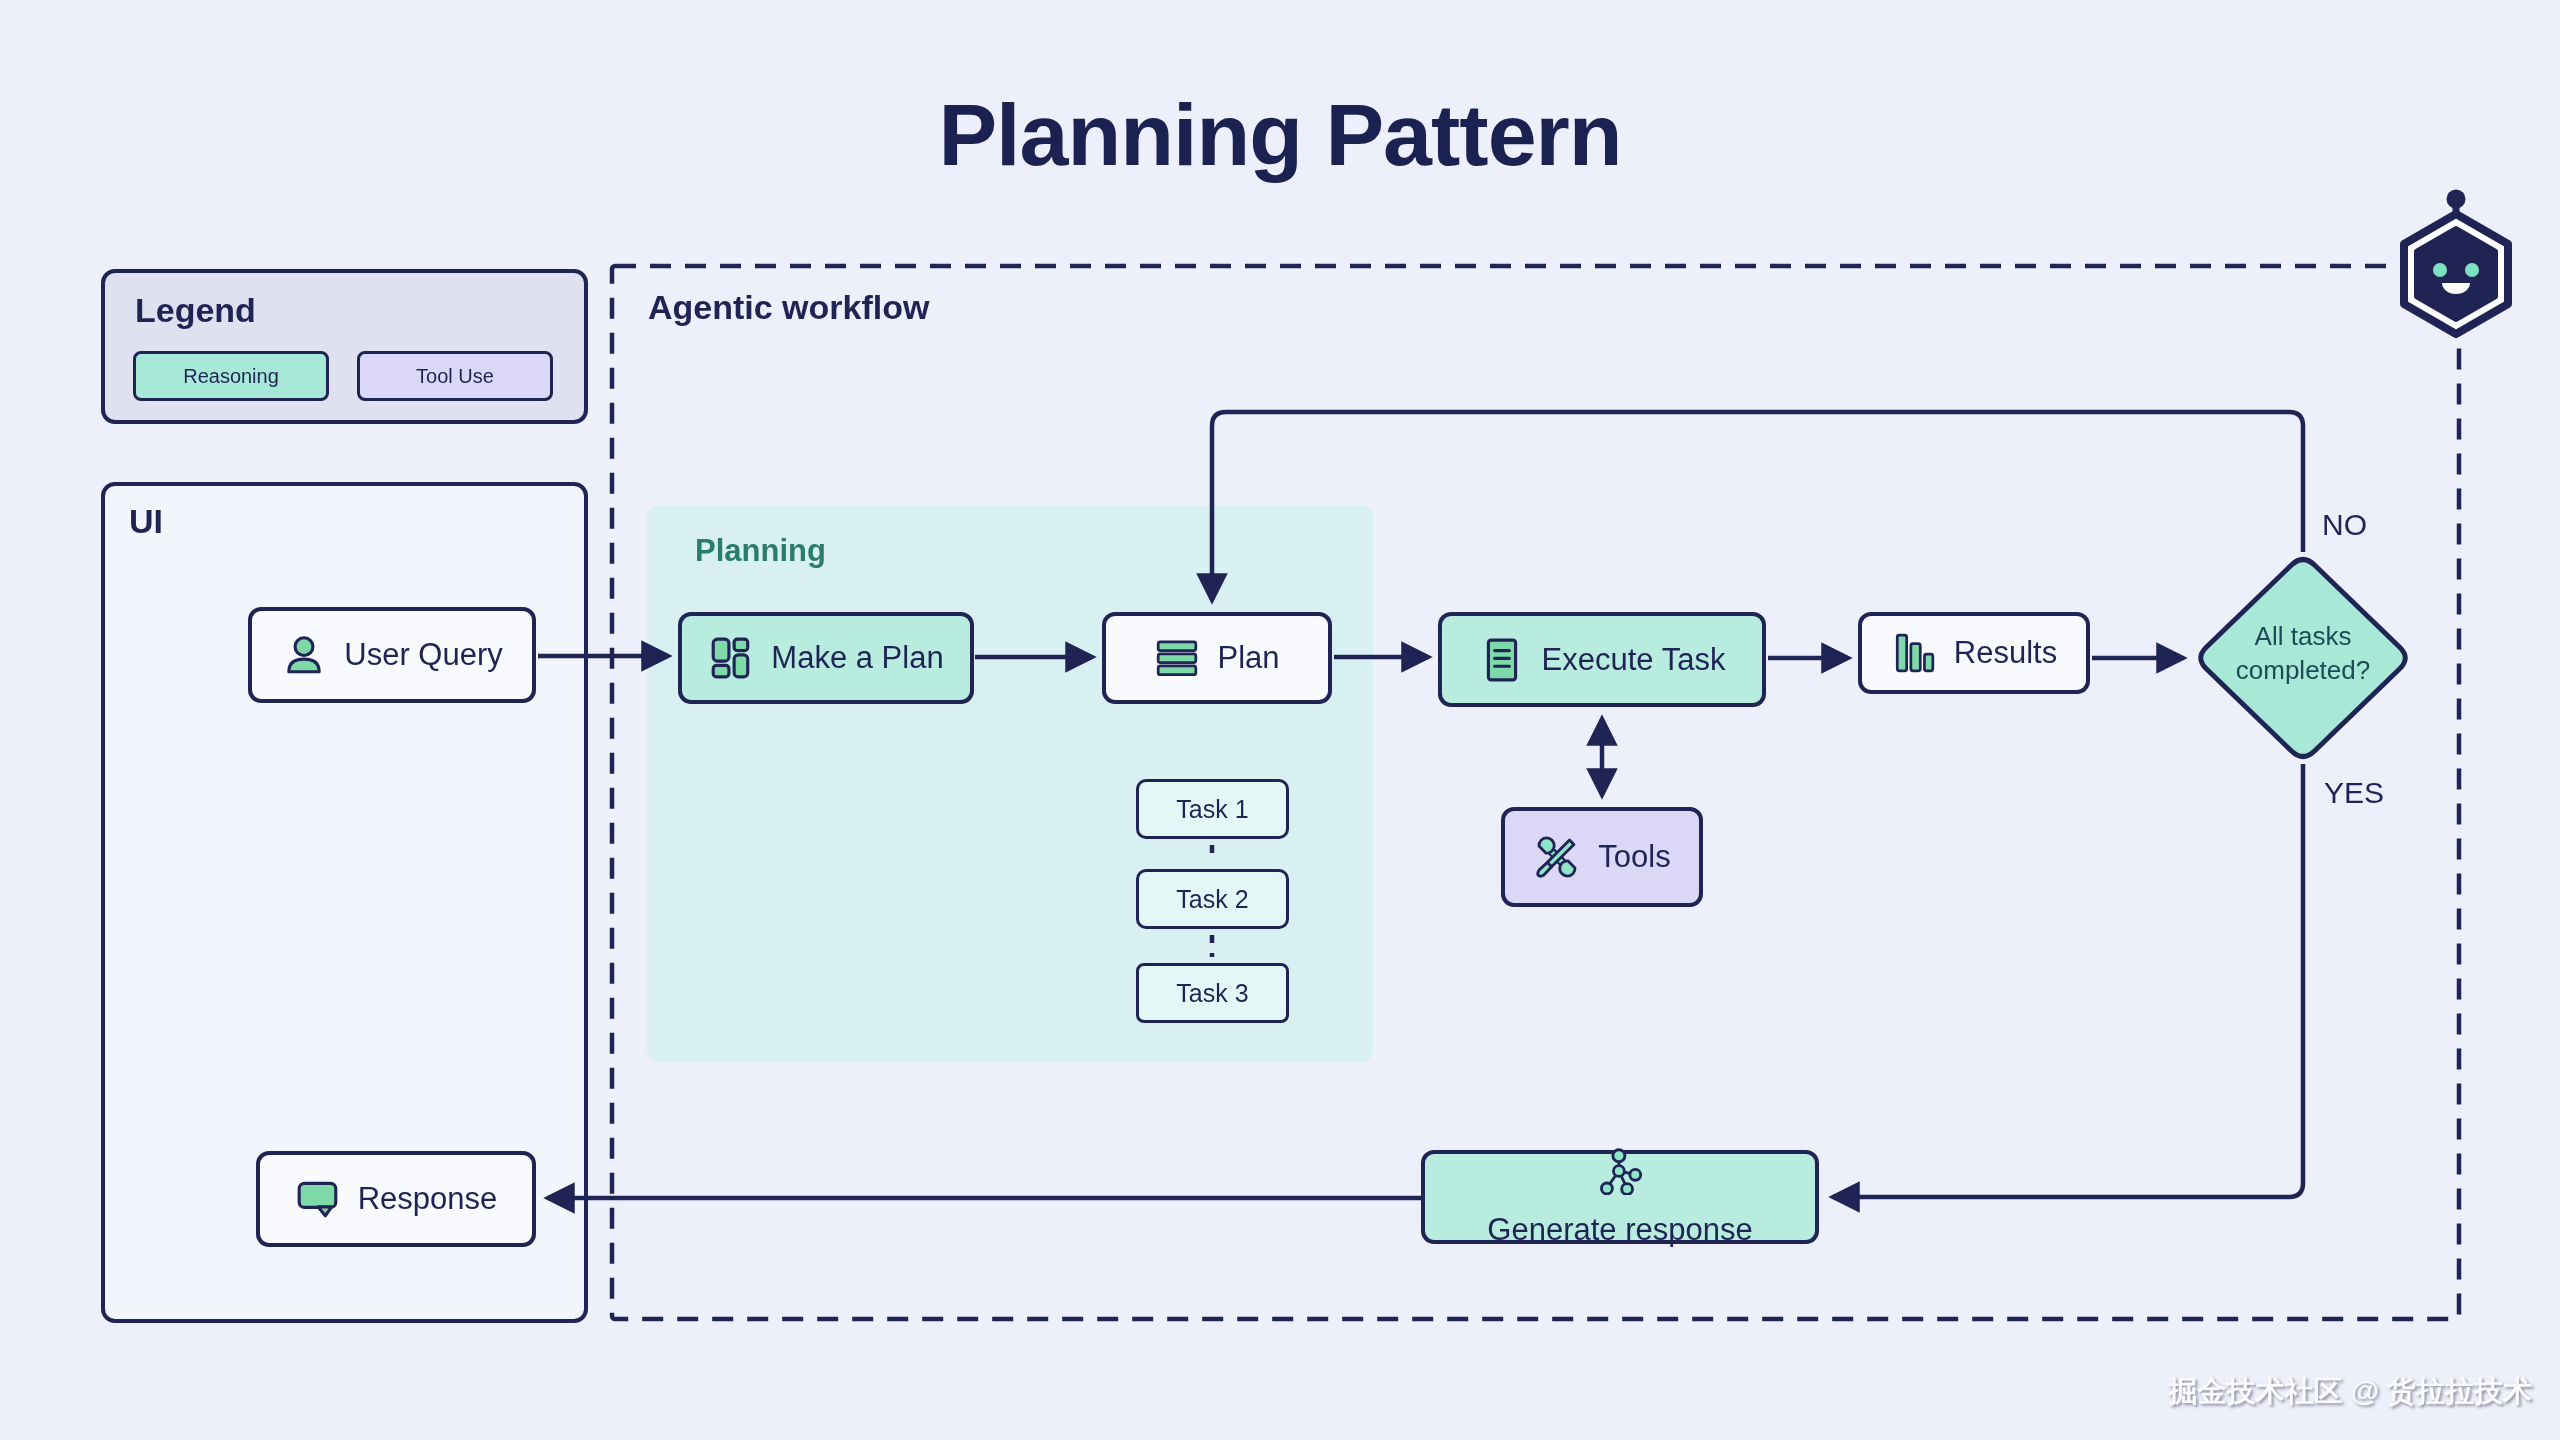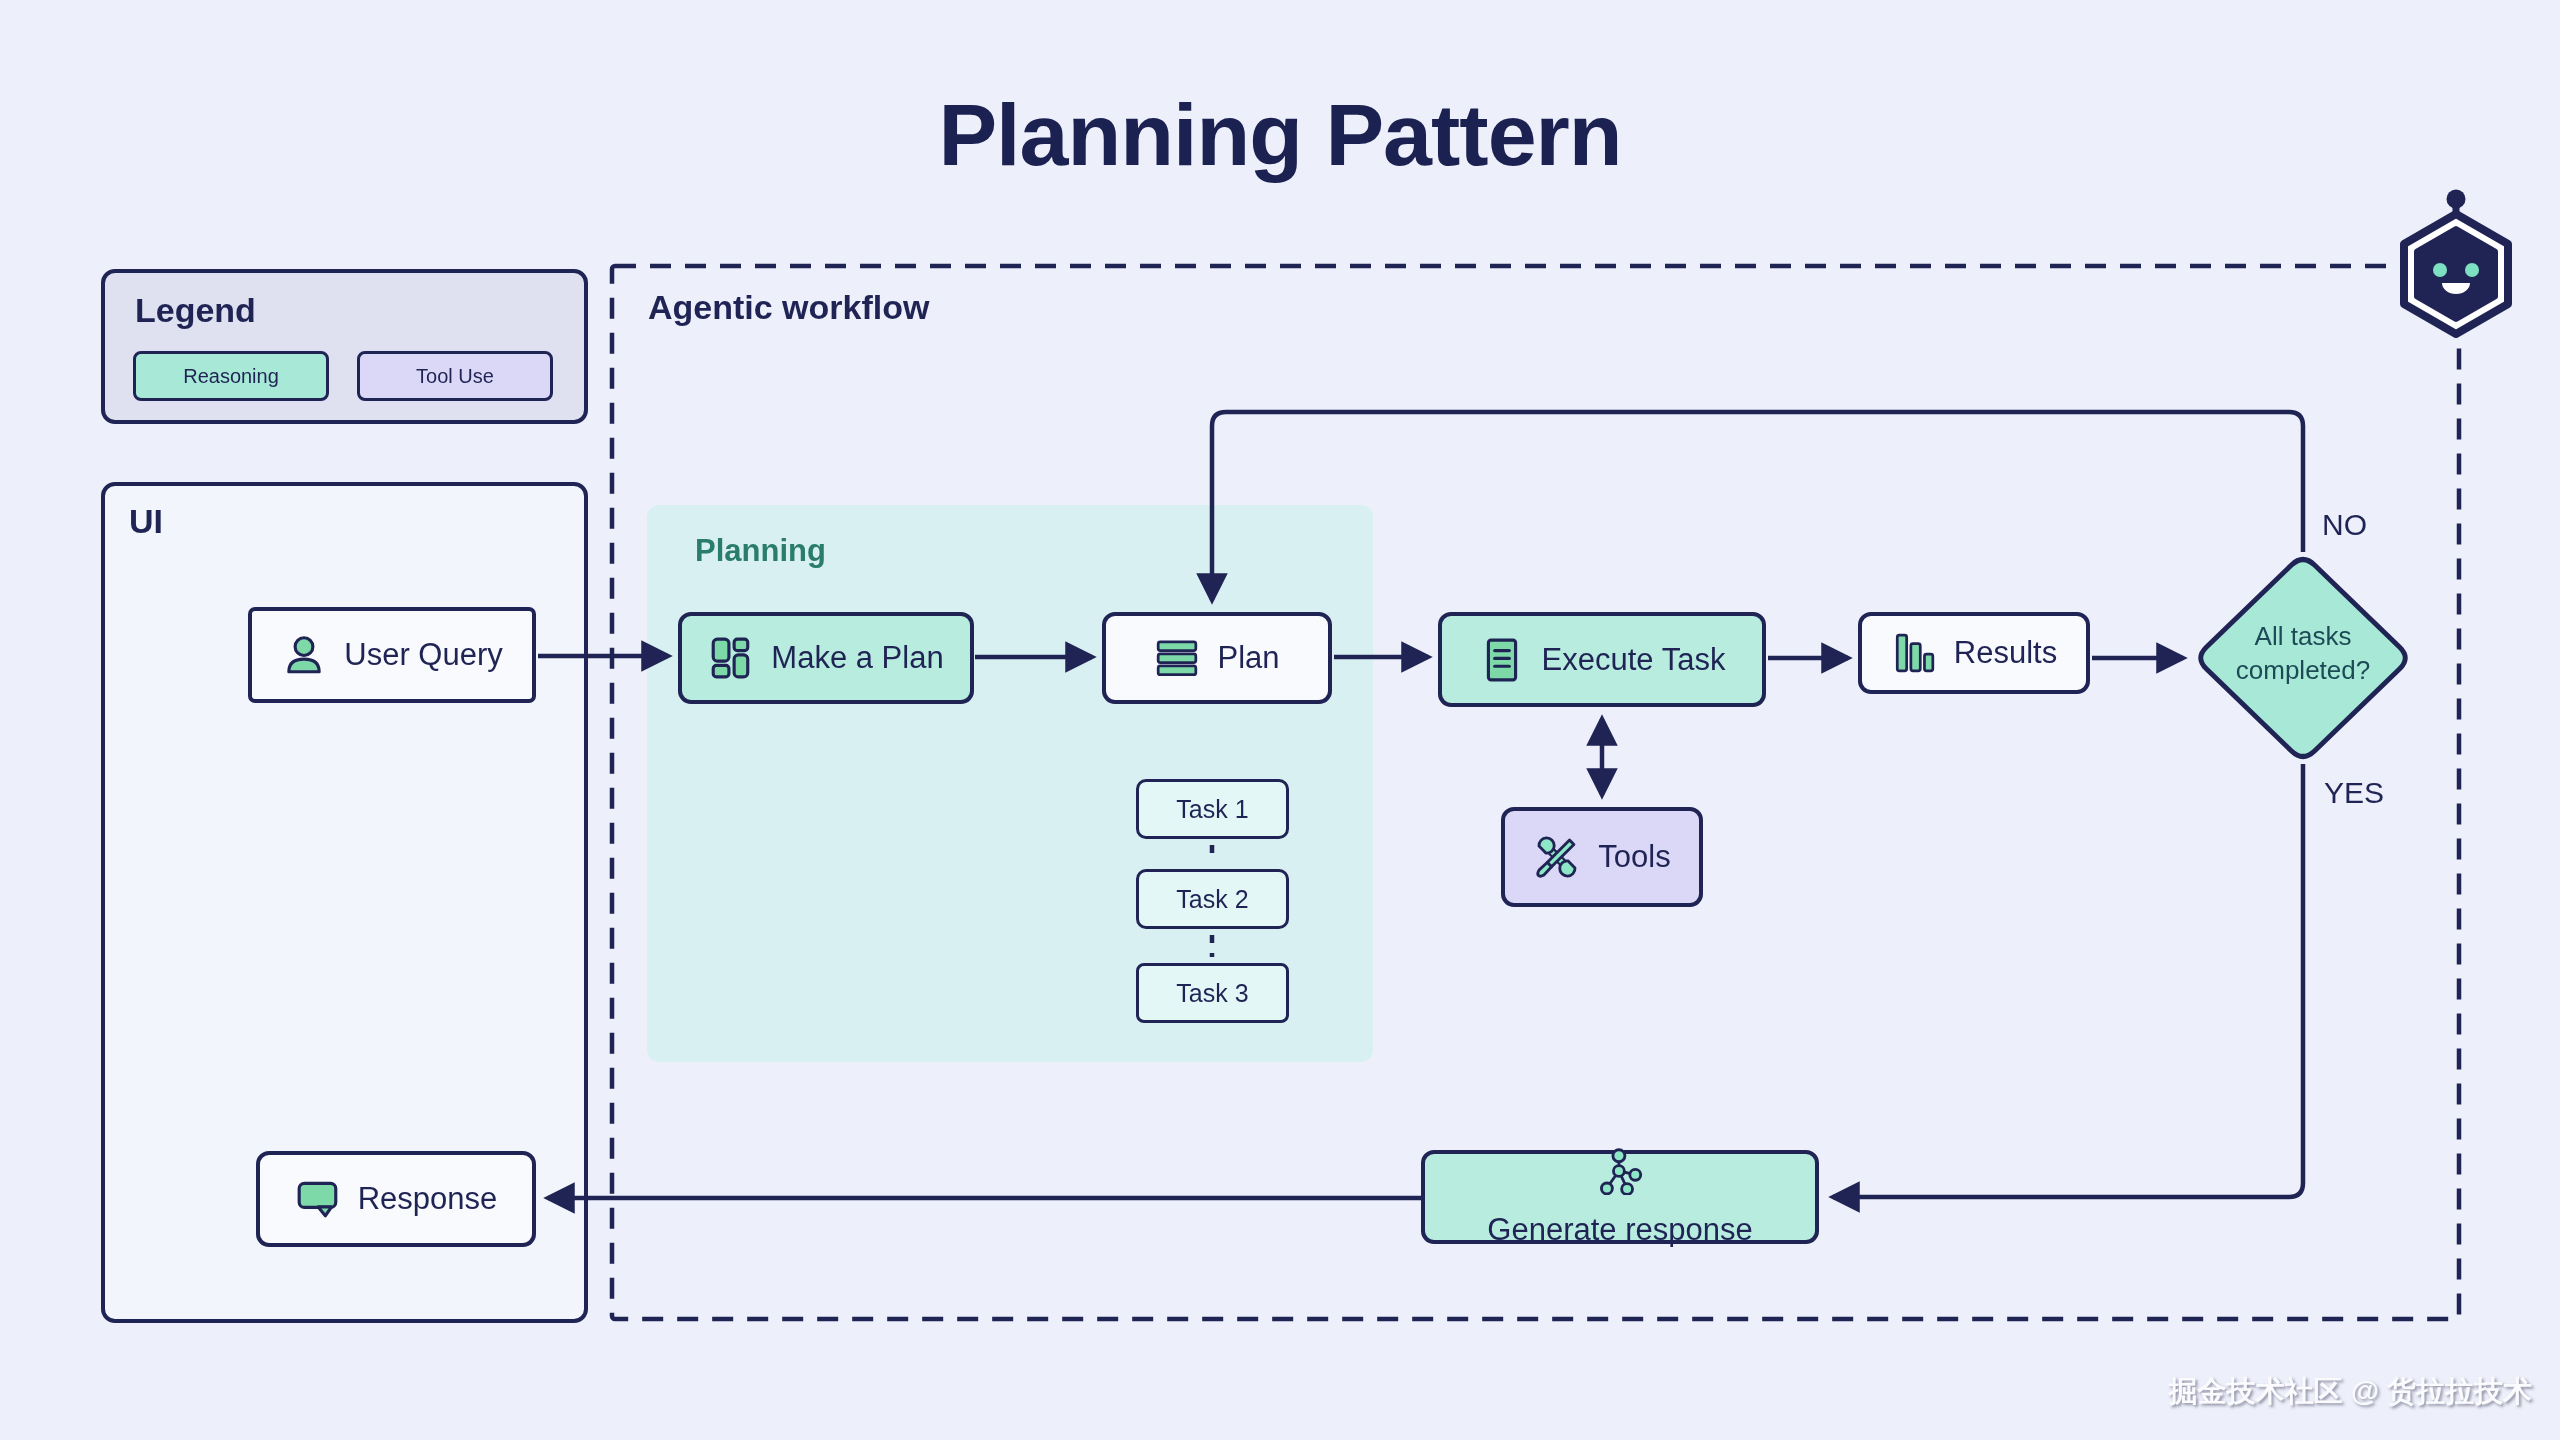--- a/index.html
+++ b/index.html
@@ -152,21 +152,21 @@
 
       <path d="M1602 719 V795" marker-start="url(#ah)" marker-end="url(#ah)"></path>
 
       <path d="M1212 845 V863" stroke-dasharray="8 10"></path>
       <path d="M1212 935 V957" stroke-dasharray="8 10"></path>
     </g>
   </svg>
 
   <div class="wf-label">Agentic workflow</div>
 
-  <div class="node fill-white" style="left:248px;top:607px;width:288px;height:96px;border-radius:7px;">
+  <div class="node fill-white" style="left:248px;top:607px;width:288px;height:96px;">
     <svg width="46" height="46" viewBox="0 0 44 44">
       <circle cx="22" cy="14" r="8.5" fill="#7ed9a9" stroke="#1f2454" stroke-width="3"></circle>
       <path d="M7.5 38 Q7.5 26 22 26 Q36.5 26 36.5 38 Z" fill="#7ed9a9" stroke="#1f2454" stroke-width="3" stroke-linejoin="round"></path>
     </svg>
     <span>User Query</span>
   </div>
 
   <div class="node fill-white" style="left:256px;top:1151px;width:280px;height:96px;">
     <svg width="46" height="46" viewBox="0 0 44 44">
       <rect x="4" y="7" width="35" height="23" rx="5" fill="#7ed9a9" stroke="#1f2454" stroke-width="3"></rect>

